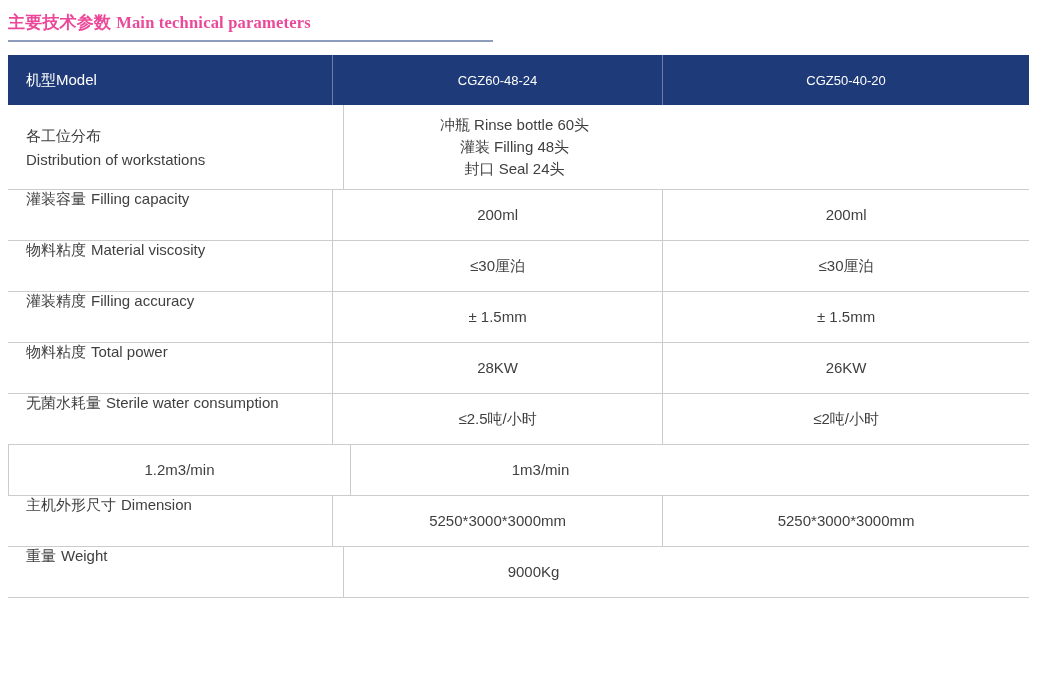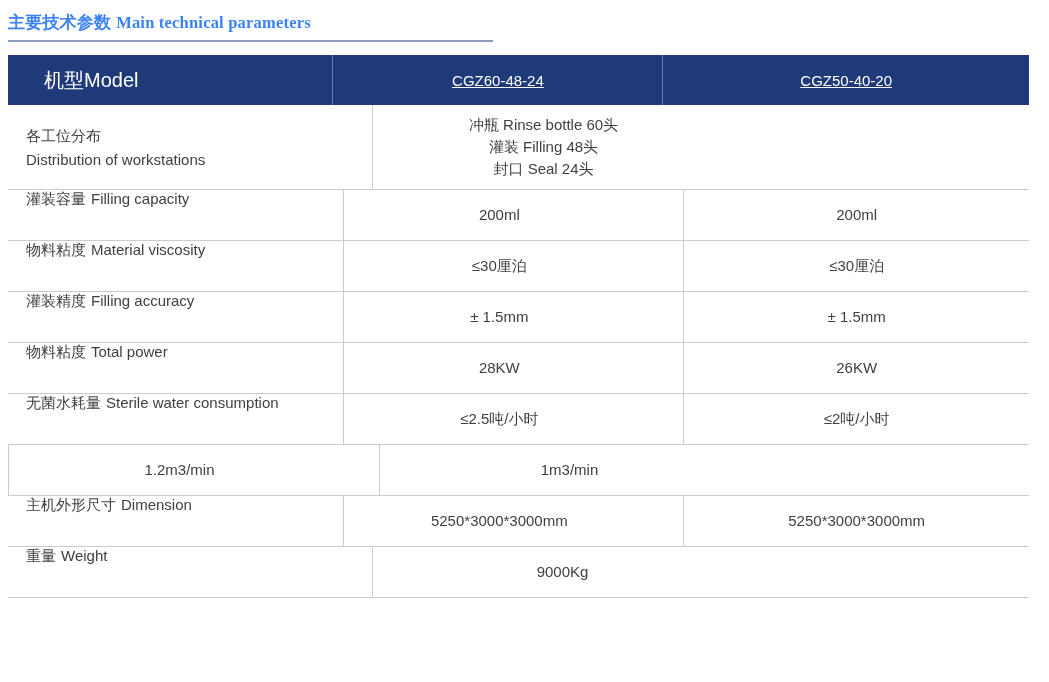--- a/index.html
+++ b/index.html
@@ -1,37 +1,37 @@
 <!DOCTYPE html>
 <html><head>
 <meta charset="utf-8">
 <style>
   * { margin:0; padding:0; box-sizing:border-box; }
   html,body { width:1049px; height:682px; background:#ffffff; overflow:hidden; }
   body { font-family:"Liberation Sans","DejaVu Sans",sans-serif; color:#3f3f3f; }
 
   .title-block { padding:11px 0 0 8px; }
-  .title { font-size:17px; font-weight:bold; color:#3b82f6; letter-spacing:0.2px; white-space:nowrap; }
+  .title { font-size:17px; font-weight:bold; color:#ec4899; letter-spacing:0.2px; white-space:nowrap; }
   .title-zh { font-family:"DejaVu Sans","Liberation Sans",sans-serif; }
   .title-en { font-family:"Liberation Serif","DejaVu Serif",serif; font-size:16.5px; }
   .title-underline { height:2px; background:#8d9cba; width:485px; margin-top:6px; }
 
   .spec-table { margin:13px 8px 0 8px; width:1021px; }
   .tr { display:flex; height:51px; }
   .tr.thead { height:50px; background:#1e3a78; color:#ffffff; }
   .tr.row-tall { height:85px; }
-  .tr.body-row { border-bottom:1px solid #cccccc;gap:29px; }
+  .tr.body-row { border-bottom:1px solid #cccccc; }
   .td { height:100%; }
   .c1 { width:335px; }
   .c2 { width:342px; }
   .c3 { width:380px; }
 
-  .th-label { display:flex; align-items:center; padding-left:36px; font-size:20px; }
-  .th-model { display:flex; align-items:center; justify-content:center; font-size:15px;
-              border-left:1px solid rgba(255,255,255,0.35);text-decoration:underline; }
+  .th-label { display:flex; align-items:center; padding-left:18px; font-size:15px; }
+  .th-model { display:flex; align-items:center; justify-content:center; font-size:13px;
+              border-left:1px solid rgba(255,255,255,0.35); }
 
   .label-cell { display:flex; align-items:flex-start; gap:5px; padding-left:18px;
                 font-size:15px; color:#3f3f3f; }
   .label-cell.two-line { flex-direction:column; align-items:flex-start; justify-content:center;
                          gap:3px; line-height:21px; }
   .value-cell { display:flex; flex-direction:column; align-items:center; justify-content:center;
                 font-size:15px; color:#3f3f3f; text-align:center; line-height:22px;
                 border-left:1px solid #cccccc; }
 </style>
 </head>

